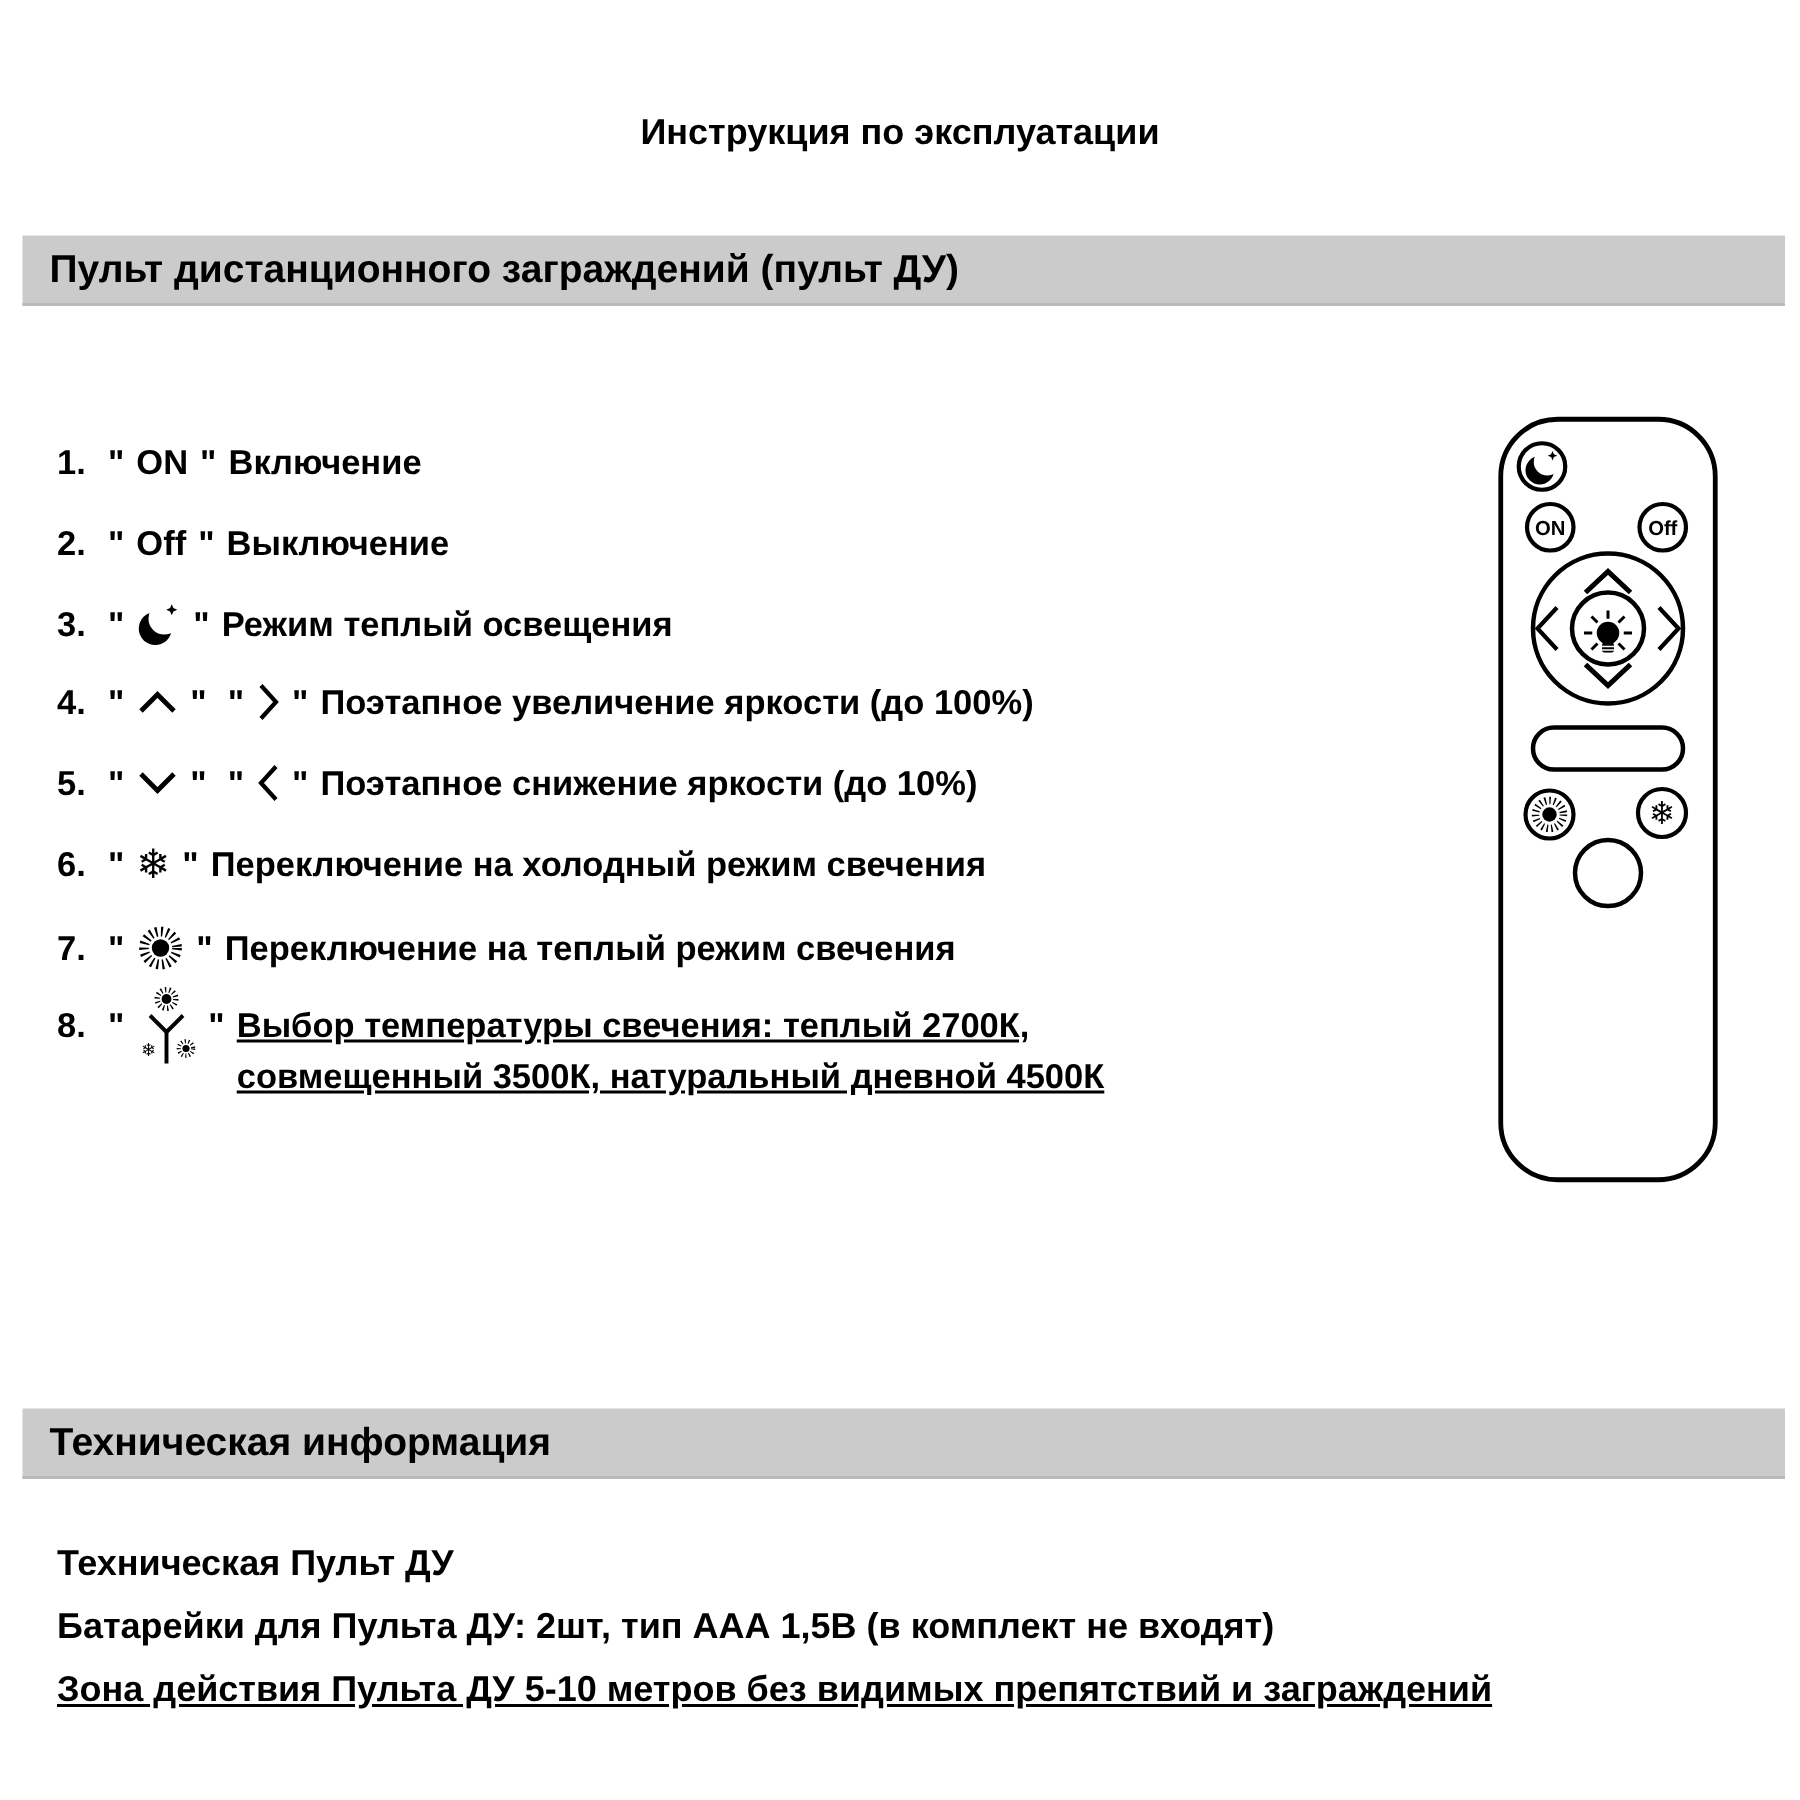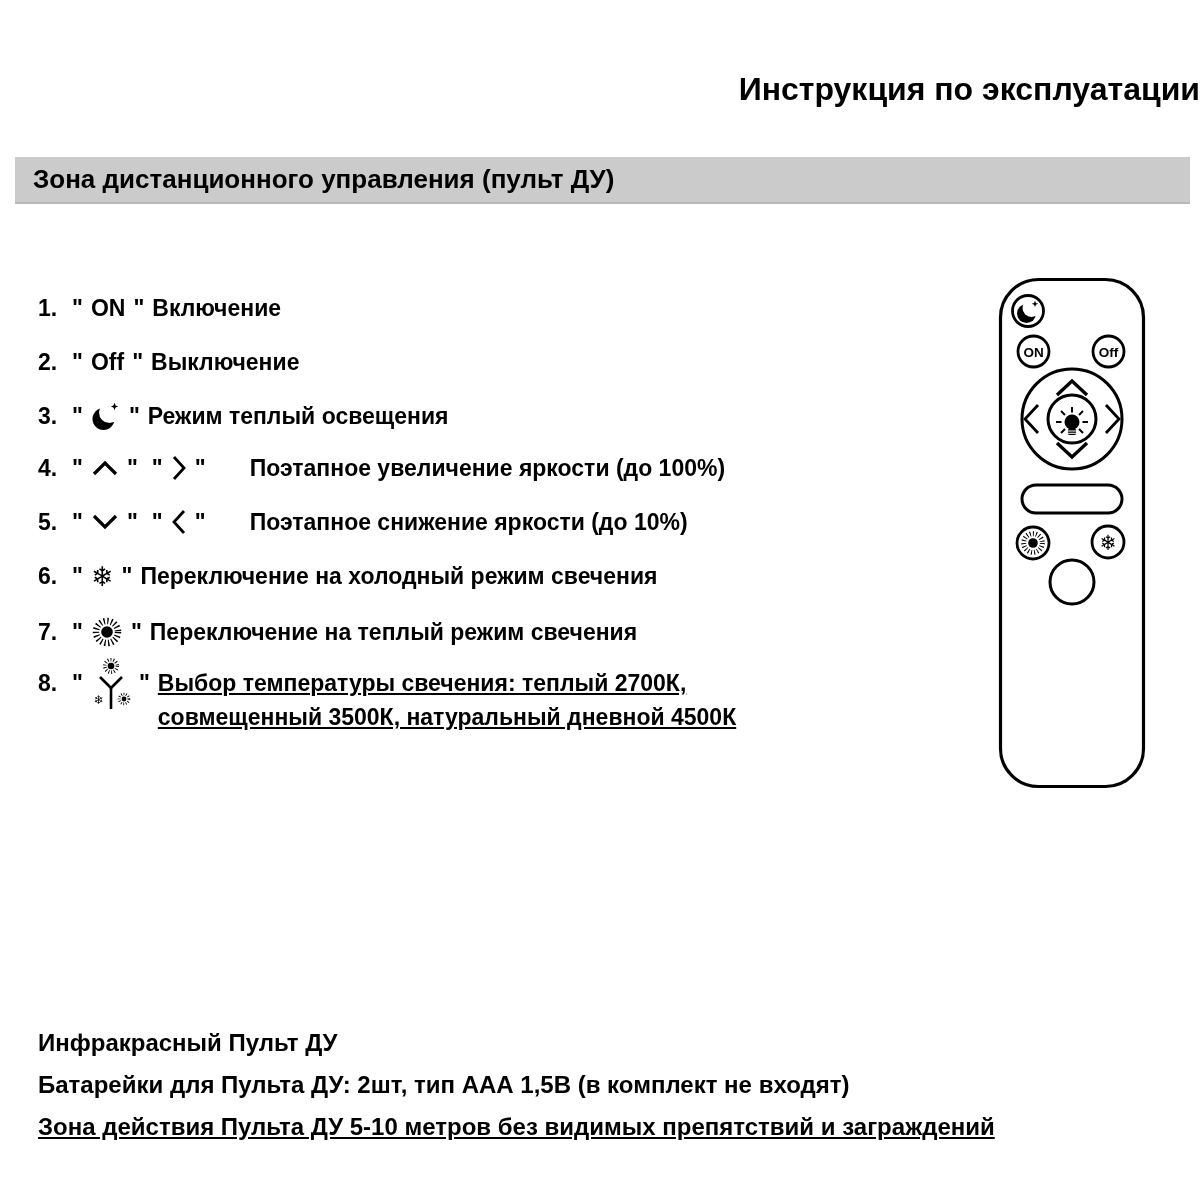--- a/index.html
+++ b/index.html
@@ -4,42 +4,42 @@
 <style>
   html, body { margin: 0; padding: 0; background: #fff; }
   .page {
     position: relative; width: 1200px; height: 1200px;
     background: #fff; overflow: hidden;
     font-family: "Liberation Sans", sans-serif;
     font-weight: bold; color: #000;
   }
   .title {
     position: absolute; top: 70px; left: 0; width: 1200px;
-    text-align: right; font-size: 32px; line-height: 38px;
+    text-align: center; font-size: 24px; line-height: 38px;
   }
   .section-bar {
     position: absolute; left: 15px; width: 1175px; height: 47px;
     background: #cbcbcb; border-bottom: 2px solid #b9b9b9;
     display: flex; align-items: center; box-sizing: border-box;
     padding-left: 18px; font-size: 26px;
   }
   .bar-remote { top: 157px; }
   .bar-tech   { top: 939px; }
 
   .item {
     position: absolute; left: 38px;
     display: flex; align-items: center; gap: 8px;
     font-size: 23px; line-height: 28px; white-space: nowrap;
   }
   .item .num { width: 26px; flex: 0 0 auto; }
   .item .q { flex: 0 0 auto; }
   .item .icon { flex: 0 0 auto; display: inline-flex; align-items: center; justify-content: center; }
   .glyph { font-family: "DejaVu Sans", sans-serif; font-size: 27px; line-height: 27px; }
   .desc { }
-  .desc-pad { margin-left: 36px; }
+  .desc-pad { }
   .sym2 { margin-left: 6px; display: inline-flex; gap: 8px; align-items: center; }
   .item-8 { align-items: flex-start; }
   .item-8 .num, .item-8 .q { line-height: 34px; }
   .item-8 .icon { margin-top: -8px; }
   .desc-block { line-height: 34px; text-decoration: underline; }
 
   .tech-line { position: absolute; left: 38px; font-size: 24px; line-height: 30px; }
   .tl-0 { top: 1028px; }
   .tl-1 { top: 1070px; }
   .tl-2 { top: 1112px; text-decoration: underline; }
@@ -53,21 +53,21 @@
   svg text.sf { font-family: "DejaVu Sans", sans-serif; fill: #000; }
 </style>
 </head>
 <body>
 
 <div class="page">
 
   <div class="title">Инструкция по эксплуатации</div>
 
   <div class="section-bar bar-remote">
-    <span>Зона дистанционного управления (пульт ДУ)</span>
+    <span>Пульт дистанционного заграждений (пульт ДУ)</span>
   </div>
 
   <div class="item" style="top:294px">
     <span class="num">1.</span>
     <span class="q">"</span>
     <span>ON</span>
     <span class="q">"</span>
     <span class="desc">Включение</span>
   </div>
 
@@ -229,18 +229,21 @@
       </g>
       <g>
         <circle cx="111" cy="266" r="16" fill="none" stroke="#000" stroke-width="2.8"></circle>
         <text class="sf" x="111" y="273.5" font-size="21" text-anchor="middle">❄</text>
       </g>
 
       <circle cx="75" cy="306" r="22" fill="none" stroke="#000" stroke-width="3"></circle>
     </svg>
   </div>
 
-
-  <div class="tech-line tl-0">Инфракрасный Пульт ДУ</div>
+  <div class="section-bar bar-tech">
+    <span>Техническая информация</span>
+  </div>
+
+  <div class="tech-line tl-0">Техническая Пульт ДУ</div>
   <div class="tech-line tl-1">Батарейки для Пульта ДУ: 2шт, тип ААА 1,5В (в комплект не входят)</div>
   <div class="tech-line tl-2">Зона действия Пульта ДУ 5-10 метров без видимых препятствий и заграждений</div>
 
 </div>
 
 </body></html>

